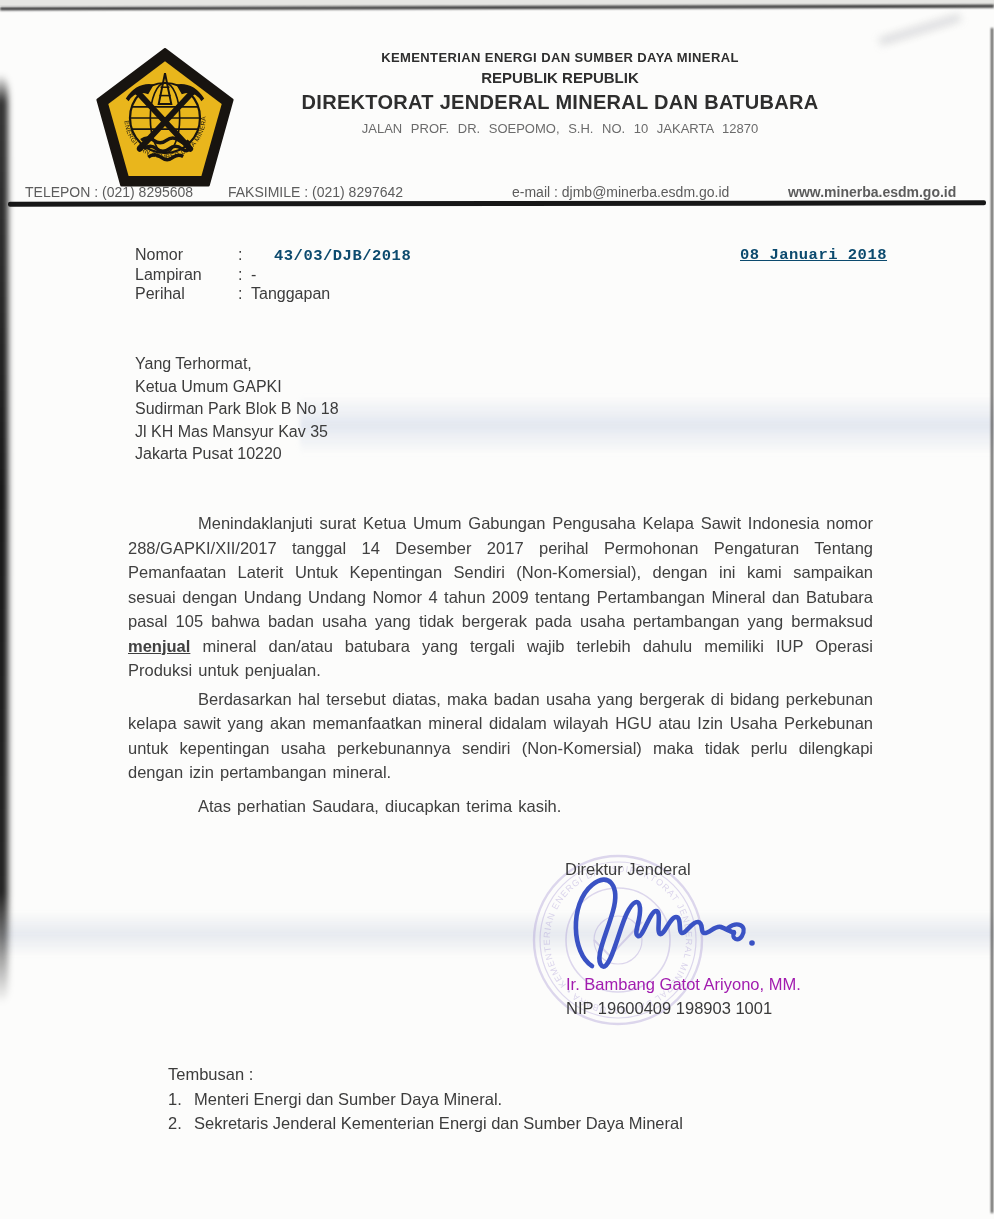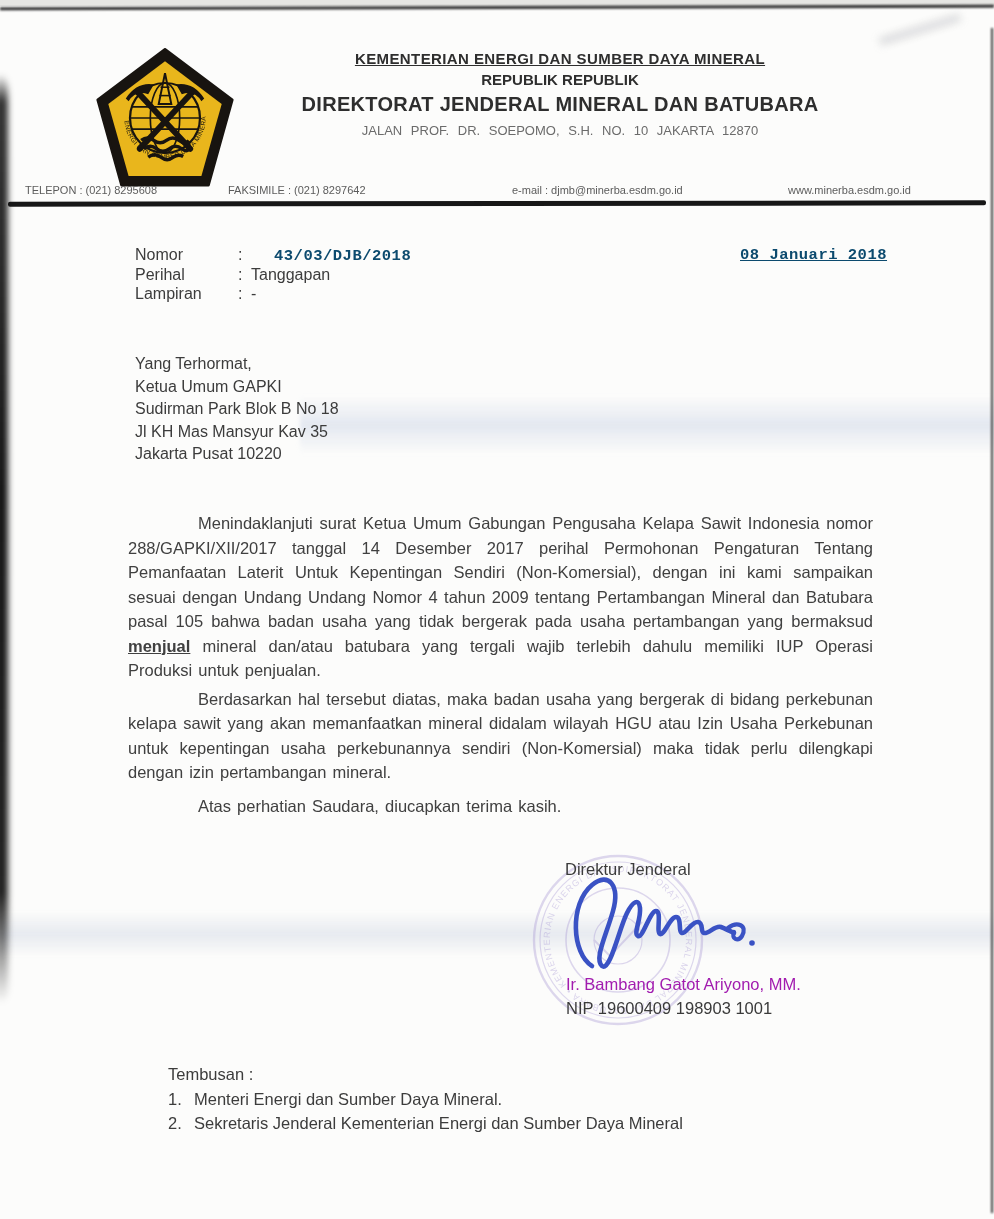--- a/index.html
+++ b/index.html
@@ -18,26 +18,26 @@
     filter:blur(3px); border-radius:50%/2%; }
   .scan-edge-right { right:1px; top:28px; width:2px; height:1185px; background:#3b3b3b; filter:blur(.8px); z-index:4; }
   .scan-crease { left:878px; top:26px; width:84px; height:7px; background:rgba(120,122,130,.28); filter:blur(4px); transform:rotate(-17deg); z-index:4; }
   .scan-band-1 { left:300px; top:396px; width:694px; height:58px; z-index:0;
     background:linear-gradient(to bottom, rgba(212,220,234,0) 0%, rgba(208,216,232,.55) 50%, rgba(212,220,234,0) 100%); filter:blur(2px); }
   .scan-band-2 { left:0; top:912px; width:994px; height:44px; z-index:0;
     background:linear-gradient(to bottom, rgba(208,214,228,0) 0%, rgba(205,212,226,.45) 50%, rgba(208,214,228,0) 100%); filter:blur(2px); }
   
   .logo { position:absolute; left:92px; top:48px; width:146px; height:140px; z-index:1; }
   .head-text { position:absolute; left:252px; top:50px; width:616px; text-align:center; z-index:1; color:#2e2e2e; }
-  .head-line1 { font-size:15px; font-weight:bold; letter-spacing:.4px;text-decoration:underline; }
+  .head-line1 { font-size:13px; font-weight:bold; letter-spacing:.4px; }
   .head-line2 { font-size:15px; font-weight:bold; margin-top:4px; }
   .head-line3 { font-size:20px; font-weight:bold; letter-spacing:.3px; margin-top:5px; }
   .head-line4 { font-size:13px; color:#6b6b6b; word-spacing:5px; margin-top:7px; }
-  .contact span { position:absolute; top:184px; font-size:11px; color:#5c5c5c; z-index:1; white-space:nowrap; }
-  .contact .c1 { left:25px; } .contact .c2 { left:228px; } .contact .c3 { left:512px; } .contact .c4 { left:788px; }
+  .contact span { position:absolute; top:184px; font-size:14px; color:#5c5c5c; z-index:1; white-space:nowrap; }
+  .contact .c1 { left:25px; } .contact .c2 { left:228px; } .contact .c3 { left:512px; } .contact .c4 { left:788px;font-weight:bold; }
   .head-rule { position:absolute; left:8px; top:201px; width:978px; height:5px; background:#171717; border-radius:2px; transform:rotate(-0.08deg); z-index:1; }
   
   .meta { position:absolute; left:135px; top:245px; font-size:16px; z-index:1; }
   .meta-row { height:19.5px; line-height:19.5px; white-space:nowrap; }
   .meta-label { display:inline-block; width:103px; }
   .meta-colon { display:inline-block; width:8px; }
   .meta-value { margin-left:5px; }
   .mono { font-family:"Liberation Mono", monospace; font-weight:bold; font-size:15.5px; letter-spacing:.5px; color:#0c4a6e; }
   .meta .nomor-val { margin-left:28px; }
   .letter-date { position:absolute; left:740px; top:246px; z-index:1;text-decoration:underline; }
@@ -115,24 +115,24 @@
     <span class="c4">www.minerba.esdm.go.id</span>
   </div>
 
   <div class="head-rule"></div>
 
   <div class="meta">
     <div class="meta-row">
       <span class="meta-label">Nomor</span><span class="meta-colon">:</span><span class="meta-value mono nomor-val">43/03/DJB/2018</span>
     </div>
     <div class="meta-row">
-      <span class="meta-label">Perihal</span><span class="meta-colon">:</span><span class="meta-value">Tanggapan</span>
+      <span class="meta-label">Lampiran</span><span class="meta-colon">:</span><span class="meta-value">-</span>
     </div>
     <div class="meta-row">
-      <span class="meta-label">Lampiran</span><span class="meta-colon">:</span><span class="meta-value">-</span>
+      <span class="meta-label">Perihal</span><span class="meta-colon">:</span><span class="meta-value">Tanggapan</span>
     </div>
   </div>
   <div class="letter-date mono">08 Januari 2018</div>
 
   <div class="recipient">
     <div>Yang Terhormat,</div>
     <div>Ketua Umum GAPKI</div>
     <div>Sudirman Park Blok B No 18</div>
     <div>Jl KH Mas Mansyur Kav 35</div>
     <div>Jakarta Pusat 10220</div>

